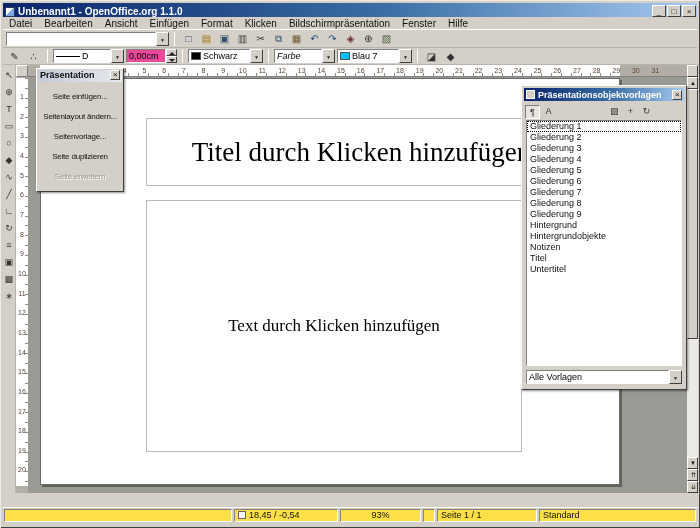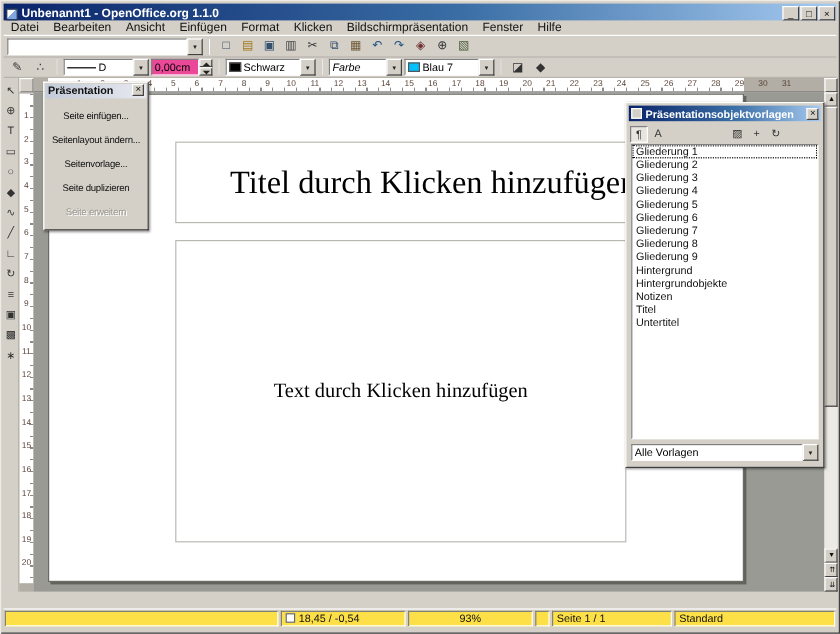--- a/index.html
+++ b/index.html
@@ -120,21 +120,21 @@
   .hscroll { display:flex; width:447px; margin-right:8px; align-items:center; }
   .hscroll .sq { height:11px; }
   .htrack { flex:1; height:11px; background:#eceae4; position:relative; }
   .hthumb { position:absolute; left:0; top:0; height:11px; width:375px; background:#d4d0c8; border:1px solid; border-color:#fff #404040 #404040 #fff; }
 
   
   .statusbar { position:absolute; left:3px; top:507px; right:3px; height:15px; display:flex; align-items:center; gap:2px; padding:0 1px; border-top:1px solid #fff; }
   .sfield { height:13px; border:1px solid; border-color:#808080 #fff #fff #808080; background:#fde047; font-size:9px; line-height:11px; padding:0 3px; display:flex; align-items:center; gap:3px; color:#111; white-space:nowrap; overflow:hidden; }
   .f-blank { width:228px; }
   .f-pos { width:104px; }
-  .f-zoom { width:104px; justify-content:center; }
+  .f-zoom { width:81px; justify-content:center; }
   .f-flag { width:12px; }
   .f-page { width:100px; }
   .f-style { flex:1; }
   .s-ico { width:8px; height:8px; background:#fff; border:1px solid #666; flex:none; }
 </style>
 </head>
 <body>
 
 <div class="screen">
 

